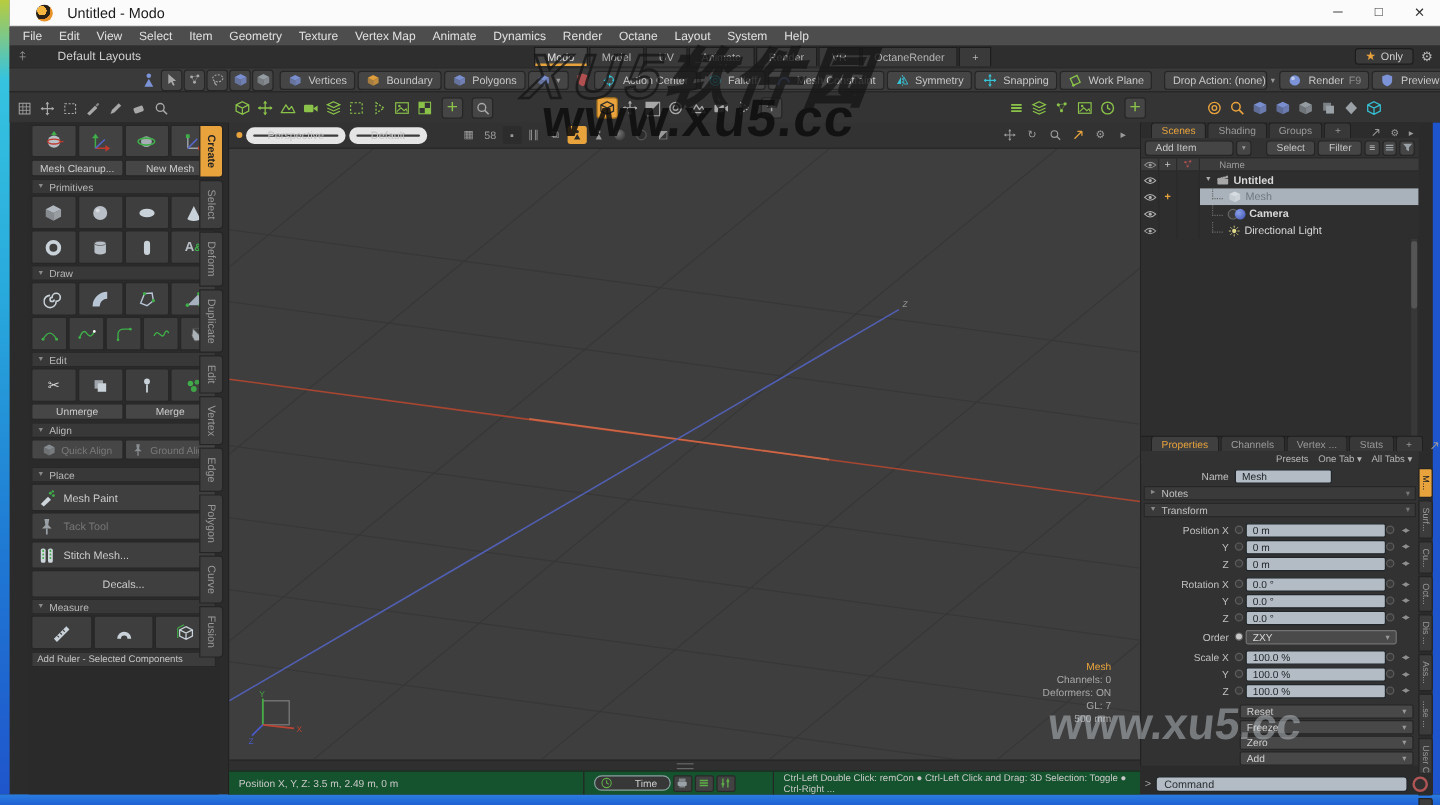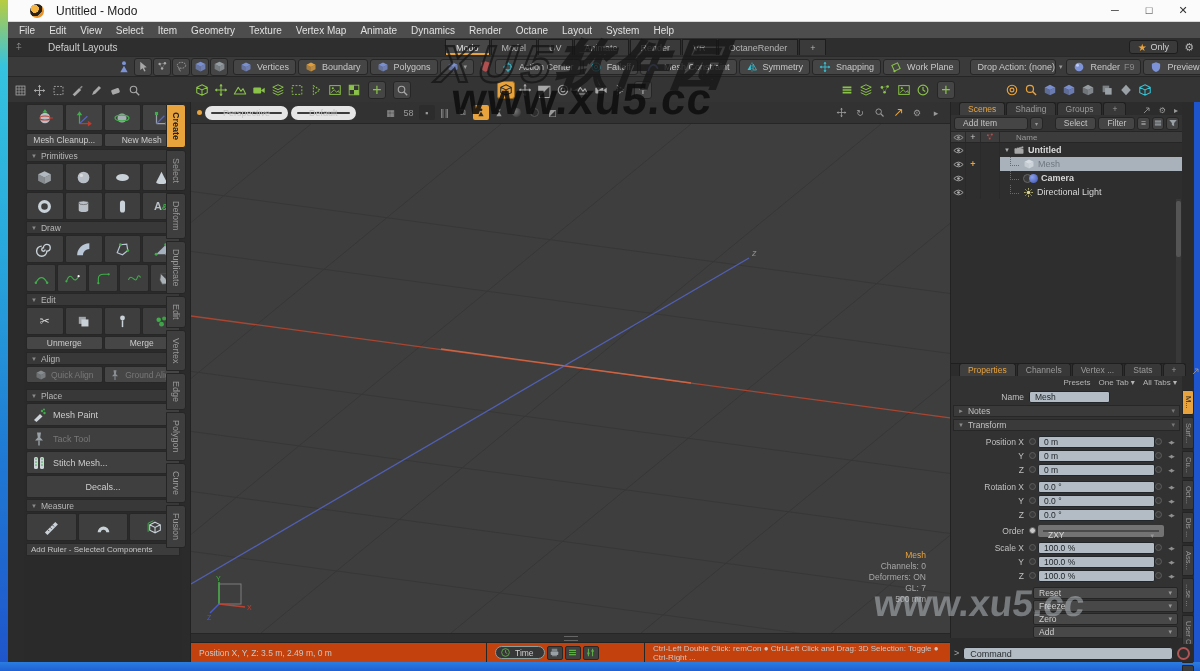--- a/index.html
+++ b/index.html
@@ -65,23 +65,23 @@
   .viewport{left:190px;top:102px;width:760px;height:560px;background:#3e3e3e;border-left:1px solid #222;display:flex;flex-direction:column}
   .vp-hdr{height:22px;background:#323232;border-bottom:1px solid #262626;display:flex;align-items:center;padding:0 6px;gap:3px}
   .pill{background:#3c3c3c;border:6px solid #e5e5e5;border-radius:8px;color:#c5c5c5;font-size:9px;height:14px;display:flex;align-items:center;justify-content:center;padding:0 12px}
   .vp-ic{width:16px;height:15px;border-radius:2px;display:flex;align-items:center;justify-content:center;color:#9a9a9a;font-size:9px}
   .vp-ic.sel{background:#e8a33d;color:#2a2a2a}
   .vp-canvas{position:relative;flex:1;overflow:hidden}
   .vp-info{position:absolute;right:24px;bottom:28px;text-align:right;font-size:8.5px;line-height:11px;color:#a8a8a8}
   .vp-info .mesh{color:#e8a33d}
   .vp-strip{height:9px;background:#2f2f2f;border-top:1px solid #262626;display:flex;align-items:center;justify-content:center}
   .vp-strip .hndl{width:14px;height:5px;border-top:1px solid #666;border-bottom:1px solid #666}
-  .statusbar{height:20px;background:#c2410c;border-top:1px solid #222;display:flex;align-items:center;color:#c8c8c8;font-size:8.5px}
+  .statusbar{height:20px;background:#14532d;border-top:1px solid #222;display:flex;align-items:center;color:#c8c8c8;font-size:8.5px}
   .sb-sec{height:100%;display:flex;align-items:center;padding:0 8px;border-right:1px solid #262626}
-  .timepill{border:1px solid #8aa0a0;border-radius:8px;height:13px;display:flex;align-items:flex-end;gap:4px;padding:0 10px 0 4px;color:#cfcfcf;background:#373737}
+  .timepill{border:1px solid #8aa0a0;border-radius:8px;height:13px;display:flex;align-items:flex-end;gap:18px;padding:0 10px 0 4px;color:#cfcfcf;background:#373737}
   .sb-ic{width:16px;height:14px;background:#424242;border:1px solid #282828;border-radius:2px;display:flex;align-items:center;justify-content:center;margin-left:2px}
   
   .rightpanel{left:950px;top:102px;width:232px;height:536px;background:#323232;border-left:1px solid #222;display:flex;flex-direction:column}
   .ptabs{height:13px;display:flex;align-items:flex-end;background:#2c2c2c;padding-left:8px}
   .ptab{background:#383838;border:1px solid #1f1f1f;border-bottom:none;border-radius:3px 3px 0 0;color:#9a9a9a;font-size:8.5px;padding:1px 8px;margin-right:1px;white-space:nowrap}
   .ptab.active{background:#3f3f3f;color:#e8a33d}
   .ptab-ic{color:#9a9a9a;font-size:8px;margin-left:4px}
   .ptabs .right{margin-left:auto;display:flex;gap:4px;margin-right:4px}
   .itembtns{height:16px;display:flex;align-items:center;gap:2px;padding:1px 3px;background:#323232}
   .ibtn{background:#454545;border:1px solid #252525;border-radius:3px;color:#c5c5c5;font-size:8.5px;height:13px;display:flex;align-items:center;justify-content:center;padding:0 8px}
@@ -98,21 +98,21 @@
   .scrolltrack{position:absolute;right:1px;top:0;width:5px;height:100%;background:#383838}
   .scrollthumb{position:absolute;right:0;top:2px;width:5px;height:56px;background:#555;border-radius:2px}
   
   .presets-row{height:12px;display:flex;align-items:center;justify-content:flex-end;gap:8px;color:#b5b5b5;font-size:8px;padding-right:5px;background:#323232}
   .prop-row{height:13px;display:flex;align-items:center;padding:0 4px;margin-bottom:1px}
   .prop-label{width:74px;text-align:right;padding-right:5px;color:#c0c0c0;font-size:8.5px;flex:none}
   .knob{width:7px;height:7px;border-radius:50%;border:1px solid #5d5d5d;background:#3a3a3a;flex:none;margin-right:2px}
   .knob.fill{background:#c8c8c8}
   .pfield{flex:1;background:#b3bcc4;border:1px solid #20262a;border-radius:2px;color:#1d2226;font-size:8.5px;height:12px;line-height:11px;padding:0 5px}
   .spin{width:14px;color:#8f8f8f;font-size:5px;letter-spacing:-1px;text-align:center;flex:none}
-  .ddark{flex:1;background:#4a4a4a;border:5px solid #737373;border-radius:2px;color:#d8d8d8;font-size:8.5px;height:12px;line-height:11px;padding:0 5px;display:flex}
+  .ddark{flex:1;background:#4a4a4a;border:1px solid #737373;border-radius:2px;color:#d8d8d8;font-size:8.5px;height:12px;line-height:11px;padding:0 5px;display:flex}
   .ddark .arr{margin-left:auto;color:#999;font-size:7px}
   .hdrbar{height:12px;background:#3a3a3a;border:1px solid #272727;display:flex;align-items:center;color:#c0c0c0;font-size:8.5px;gap:4px;padding:0 4px;margin:1px 2px}
   .hdrbar .endarr{margin-left:auto;color:#777;font-size:7px}
   .action-btn{height:12px;background:#484848;border:1px solid #252525;border-radius:2px;color:#cfcfcf;font-size:8.5px;display:flex;align-items:center;padding:0 5px;margin:1px 4px 0 82px}
   .action-btn .arr{margin-left:auto;color:#999;font-size:7px}
   
   .props-vtabs{left:1182px;top:390px;width:12px;display:flex;flex-direction:column;gap:2px}
   .pvtab{writing-mode:vertical-rl;background:#3c3c3c;border:1px solid #242424;border-radius:0 2px 2px 0;color:#999;font-size:7.5px;padding:5px 0;width:12px;display:flex;align-items:center;justify-content:center;white-space:nowrap}
   .pvtab.active{background:#e8a33d;color:#222}
   

